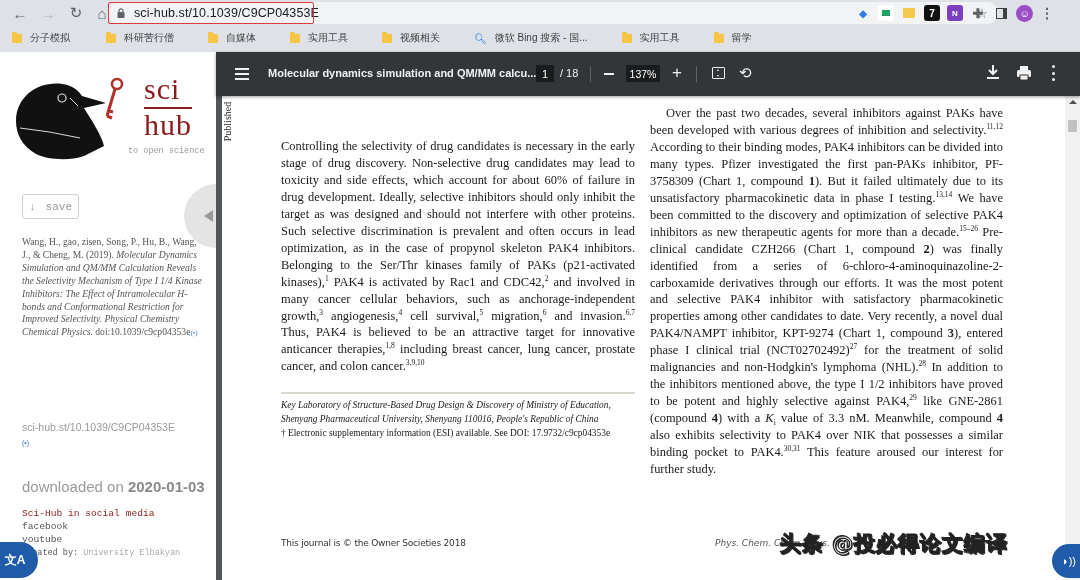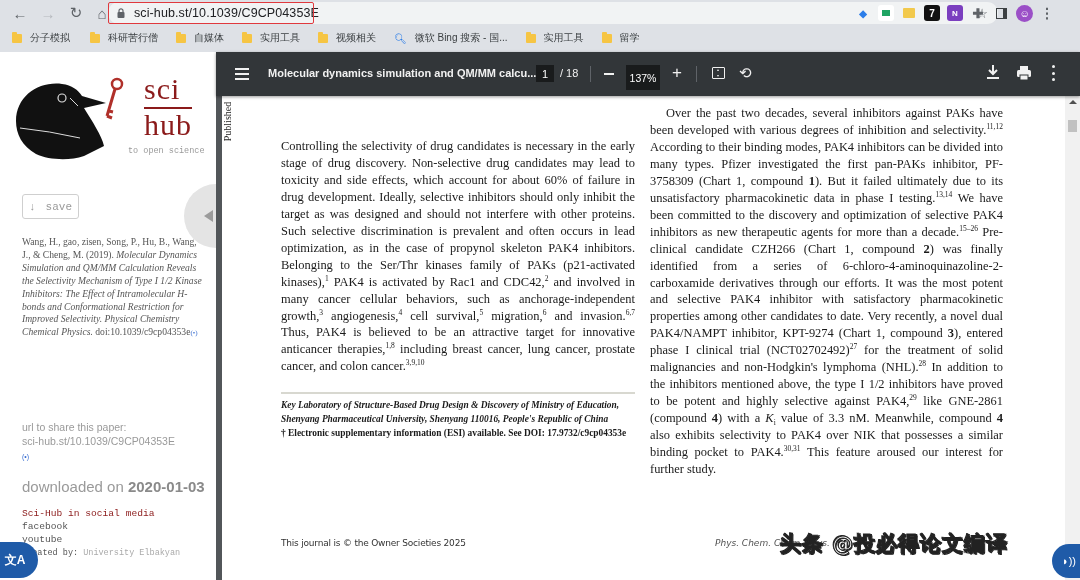--- a/index.html
+++ b/index.html
@@ -12,21 +12,21 @@
   .omnibox { position: absolute; left: 108px; top: 2px; width: 890px; height: 22px; background: #f1f3f4; border-radius: 11px; display: flex; align-items: center; }
   .url-highlight { position: absolute; left: 0; top: 0; width: 206px; height: 22px; border: 1.5px solid #e0393e; border-radius: 2px; }
   .lock { margin-left: 8px; width: 10px; height: 12px; display: flex; align-items: center; justify-content: center; }
   .url-text { margin-left: 8px; font-size: 12.5px; color: #202124; letter-spacing: 0.1px; }
   .omni-icons { position: absolute; right: 10px; top: 0; height: 22px; display: flex; align-items: center; gap: 14px; color: #5f6368; font-size: 13px; }
   .ext-icons { position: absolute; left: 855px; top: 3px; height: 20px; display: flex; align-items: center; gap: 7px; }
   .ext { width: 16px; height: 16px; border-radius: 3px; display: flex; align-items: center; justify-content: center; font-size: 10px; font-weight: bold; }
   .avatar { width: 17px; height: 17px; border-radius: 50%; background: #9b4fc7; display: flex; align-items: center; justify-content: center; color: #fff; font-size: 10px; }
   .menu-dots { color: #5f6368; font-size: 14px; font-weight: bold; width: 14px; text-align: center; }
 
-  .bookmarks { position: absolute; left: 0; top: 26px; width: 1080px; height: 24px; background: #dee1e6; display: flex; align-items: center; padding-left: 10px; gap: 0; }
+  .bookmarks { position: absolute; left: 0; top: 26px; width: 1080px; height: 24px; background: #dee1e6; display: flex; align-items: center; padding-left: 10px; gap: 16px; }
   .bm { display: flex; align-items: center; height: 20px; padding: 0 8px 0 2px; font-size: 10px; color: #3c4043; }
   .bm-folder { width: 10px; height: 9px; background: #f6c544; border-radius: 1px; margin-right: 8px; position: relative; }
   .bm-folder::before { content: ""; position: absolute; left: 0; top: -2px; width: 5px; height: 3px; background: #f6c544; border-radius: 1px 1px 0 0; }
   .bm-search { margin-right: 8px; color: #1a73e8; font-size: 10px; }
 
   
   .sidebar { position: absolute; left: 0; top: 52px; width: 216px; height: 528px; background: #ffffff; overflow: hidden; }
   .logo-bird { position: absolute; left: 14px; top: 24px; width: 110px; height: 85px; }
   .logo-sci { position: absolute; left: 144px; top: 20px; font-family: "Liberation Serif", serif; font-size: 30px; color: #8b1a1a; letter-spacing: 1px; }
   .logo-rule { position: absolute; left: 144px; top: 55px; width: 48px; height: 1.5px; background: #8b1a1a; }
@@ -50,42 +50,42 @@
   
   .pdf-viewer { position: absolute; left: 216px; top: 52px; width: 864px; height: 528px; background: #525659; }
   .pdf-toolbar { position: absolute; left: 0; top: 0; width: 864px; height: 44px; background: #323639; display: flex; align-items: center; color: #f1f1f1; box-shadow: 0 1px 3px rgba(0,0,0,.4); z-index: 2; }
   .hamburger { position: absolute; left: 19px; top: 16px; width: 14px; height: 12px; display: flex; flex-direction: column; justify-content: space-between; }
   .hamburger span { display: block; height: 2px; background: #f1f1f1; }
   .pdf-title { position: absolute; left: 52px; top: 15px; font-size: 11px; font-weight: bold; color: #f1f1f1; white-space: nowrap; }
   .page-input { position: absolute; left: 320px; top: 13px; width: 18px; height: 17px; background: #191b1c; color: #fff; font-size: 11px; display: flex; align-items: center; justify-content: center; }
   .page-total { position: absolute; left: 344px; top: 15px; font-size: 11px; color: #f1f1f1; }
   .tb-sep { position: absolute; top: 14px; width: 1px; height: 16px; background: #5f6368; }
   .zoom-out { position: absolute; left: 388px; top: 21px; width: 10px; height: 2px; background: #f1f1f1; }
-  .zoom-input { position: absolute; left: 410px; top: 13px; width: 34px; height: 25px; background: #191b1c; color: #fff; font-size: 10.5px; display: flex; align-items: center; justify-content: center; }
+  .zoom-input { position: absolute; left: 410px; top: 13px; width: 34px; height: 17px; background: #191b1c; color: #fff; font-size: 10.5px; display: flex; align-items: center; justify-content: center; }
   .zoom-in { position: absolute; left: 456px; top: 12px; font-size: 17px; color: #f1f1f1; line-height: 18px; }
   .fit-icon { position: absolute; left: 496px; top: 15px; width: 13px; height: 12px; border: 1.5px solid #f1f1f1; border-radius: 1px; }
   .fit-icon::before { content: ""; position: absolute; left: 4px; top: 1px; width: 0; height: 0; border-left: 1.5px solid transparent; border-right: 1.5px solid transparent; border-bottom: 2px solid #f1f1f1; }
   .fit-icon::after { content: ""; position: absolute; left: 4px; bottom: 1px; width: 0; height: 0; border-left: 1.5px solid transparent; border-right: 1.5px solid transparent; border-top: 2px solid #f1f1f1; }
   .rotate-icon { position: absolute; left: 523px; top: 12px; font-size: 15px; color: #f1f1f1; }
   .download-icon { position: absolute; left: 770px; top: 12px; width: 14px; height: 18px; }
   .print-icon { position: absolute; left: 800px; top: 13px; width: 16px; height: 16px; }
   .more-icon { position: absolute; left: 835px; top: 13px; width: 4px; height: 16px; display: flex; flex-direction: column; justify-content: space-between; align-items: center; }
   .more-icon span { width: 3px; height: 3px; border-radius: 50%; background: #f1f1f1; }
 
   .pdf-page { position: absolute; left: 6px; top: 44px; width: 843px; height: 530px; background: #ffffff; overflow: hidden; }
   .published-side { position: absolute; left: 4px; top: 2px; width: 14px; height: 50px; }
   .published-side span { position: absolute; left: -18px; top: 18px; transform: rotate(-90deg); font-family: "Liberation Serif", serif; font-size: 10px; color: #222; white-space: nowrap; }
   .col { position: absolute; font-family: "Liberation Serif", serif; font-size: 12.45px; line-height: 16.95px; color: #1a1a1a; text-align: justify; }
   .col-left { left: 59px; top: 42px; width: 354px; }
   .col-right { left: 428px; top: 9px; width: 353px; }
   .intro-heading { position: absolute; left: 59px; top: 9px; font-size: 19px; color: #1a1a1a; font-family: "DejaVu Sans", sans-serif; font-weight: normal; letter-spacing: 0.1px; }
   .indent { text-indent: 16px; }
   sup { font-size: 7.5px; line-height: 0; vertical-align: super; }
   .footnote-rule { position: absolute; left: 59px; top: 296px; width: 354px; height: 2px; background: #d8d8d0; }
-  .footnotes { position: absolute; left: 59px; top: 302px; width: 354px; font-family: "Liberation Serif", serif; font-size: 9.4px; line-height: 14.2px; color: #1a1a1a; text-align: justify; font-weight: bold; }
+  .footnotes { position: absolute; left: 59px; top: 302px; width: 354px; font-family: "Liberation Serif", serif; font-size: 9.4px; line-height: 14.2px; color: #1a1a1a; text-align: justify; }
   .footnotes .aff { font-style: italic; text-align: left; }
   .footer-left { position: absolute; left: 59px; top: 442px; font-family: "DejaVu Sans", sans-serif; font-size: 9px; color: #333; letter-spacing: -0.2px; }
   .footer-right { position: absolute; left: 493px; top: 442px; font-family: "DejaVu Sans", sans-serif; font-style: italic; font-size: 9px; color: #555; }
 
   .pdf-scrollbar { position: absolute; left: 849px; top: 44px; width: 15px; height: 484px; background: #f1f1f1; }
   .scroll-up { position: absolute; left: 4px; top: 4px; width: 0; height: 0; border-left: 4px solid transparent; border-right: 4px solid transparent; border-bottom: 4px solid #505050; }
   .scroll-thumb { position: absolute; left: 3px; top: 24px; width: 9px; height: 12px; background: #c1c1c1; }
 
   .watermark { position: absolute; left: 780px; top: 530px; font-family: "DejaVu Sans", sans-serif; font-size: 21px; font-weight: bold; color: #fff; -webkit-text-stroke: 1px #222; text-shadow: 1px 1px 0 #222, -1px -1px 0 #222; letter-spacing: 1px; white-space: nowrap; }
   .audio-fab { position: absolute; left: 1052px; top: 544px; width: 40px; height: 34px; border-radius: 18px 0 0 18px; background: #1f5ba8; color: #fff; font-size: 11px; display: flex; align-items: center; padding-left: 10px; }
@@ -201,26 +201,25 @@
     <span>↓</span>
     <span>save</span>
   </div>
 
   <div class="collapse-btn">
     <div class="collapse-arrow"></div>
   </div>
 
   <div class="citation">
     <span>Wang, H., gao, zisen, Song, P., Hu, B., Wang, J., &amp; Cheng, M. (2019).</span>
-    <i>Molecular Dynamics Simulation and QM/MM Calculation Reveals the Selectivity Mechanism of Type I 1/2 Kinase Inhibitors: The Effect of Intramolecular H-bonds and Conformational Restriction for Improved Selectivity. Physical Chemistry Chemical Physics.</i>
+    <i>Molecular Dynamics Simulation and QM/MM Calculation Reveals the Selectivity Mechanism of Type I 1/4 Kinase Inhibitors: The Effect of Intramolecular H-bonds and Conformational Restriction for Improved Selectivity. Physical Chemistry Chemical Physics.</i>
     <span>doi:10.1039/c9cp04353e</span><span class="wave-icon">(•)</span>
   </div>
 
   <div class="share-label">
-    <div>url to share this paper:</div>
     <div>sci-hub.st/10.1039/C9CP04353E</div>
     <div class="wave-icon">(•)</div>
   </div>
 
   <div class="downloaded">
     <span>downloaded on</span>
     <b>2020-01-03</b>
   </div>
 
   <div class="social-title">Sci-Hub in social media</div>
@@ -278,21 +277,21 @@
     <div class="col col-left" id="left-para">Controlling the selectivity of drug candidates is necessary in the early stage of drug discovery. Non-selective drug candidates may lead to toxicity and side effects, which account for about 60% of failure in drug development. Ideally, selective inhibitors should only inhibit the target as was designed and should not interfere with other proteins. Such selective discrimination is prevalent and often occurs in lead optimization, as in the case of propynol skeleton PAK4 inhibitors. Belonging to the Ser/Thr kinases family of PAKs (p21-activated kinases),<sup>1</sup> PAK4 is activated by Rac1 and CDC42,<sup>2</sup> and involved in many cancer cellular behaviors, such as anchorage-independent growth,<sup>3</sup> angiogenesis,<sup>4</sup> cell survival,<sup>5</sup> migration,<sup>6</sup> and invasion.<sup>6,7</sup> Thus, PAK4 is believed to be an attractive target for innovative anticancer therapies,<sup>1,8</sup> including breast cancer, lung cancer, prostate cancer, and colon cancer.<sup>3,9,10</sup></div>
 
     <div class="footnote-rule"></div>
     <div class="footnotes">
       <div class="aff">Key Laboratory of Structure-Based Drug Design &amp; Discovery of Ministry of Education, Shenyang Pharmaceutical University, Shenyang 110016, People's Republic of China</div>
       <div>† Electronic supplementary information (ESI) available. See DOI: 17.9732/c9cp04353e</div>
     </div>
 
     <div class="col col-right indent" id="right-para">Over the past two decades, several inhibitors against PAKs have been developed with various degrees of inhibition and selectivity.<sup>11,12</sup> According to their binding modes, PAK4 inhibitors can be divided into many types. Pfizer investigated the first pan-PAKs inhibitor, PF-3758309 (Chart 1, compound <b>1</b>). But it failed ultimately due to its unsatisfactory pharmacokinetic data in phase I testing.<sup>13,14</sup> We have been committed to the discovery and optimization of selective PAK4 inhibitors as new therapeutic agents for more than a decade.<sup>15–26</sup> Pre-clinical candidate CZH266 (Chart 1, compound <b>2</b>) was finally identified from a series of 6-chloro-4-aminoquinazoline-2-carboxamide derivatives through our efforts. It was the most potent and selective PAK4 inhibitor with satisfactory pharmacokinetic properties among other candidates to date. Very recently, a novel dual PAK4/NAMPT inhibitor, KPT-9274 (Chart 1, compound <b>3</b>), entered phase I clinical trial (NCT02702492)<sup>27</sup> for the treatment of solid malignancies and non-Hodgkin's lymphoma (NHL).<sup>28</sup> In addition to the inhibitors mentioned above, the type I 1/2 inhibitors have proved to be potent and highly selective against PAK4,<sup>29</sup> like GNE-2861 (compound <b>4</b>) with a <i>K</i><sub style="font-size: 7.5px; line-height: 0;">i</sub> value of 3.3 nM. Meanwhile, compound <b>4</b> also exhibits selectivity to PAK4 over NIK that possesses a similar binding pocket to PAK4.<sup>30,31</sup> This feature aroused our interest for further study.</div>
 
-    <div class="footer-left">This journal is © the Owner Societies 2025</div>
+    <div class="footer-left">This journal is © the Owner Societies 2018</div>
     <div class="footer-right">Phys. Chem. Chem. Phys.</div>
   </div>
 
   <div class="pdf-scrollbar">
     <div class="scroll-up"></div>
     <div class="scroll-thumb"></div>
   </div>
 </div>
 
 <div class="watermark">头条 @投必得论文编译</div>

